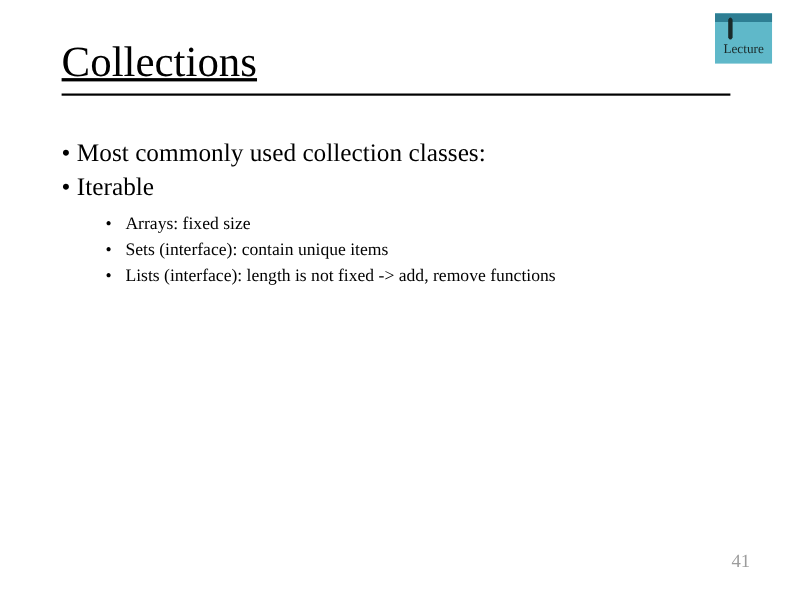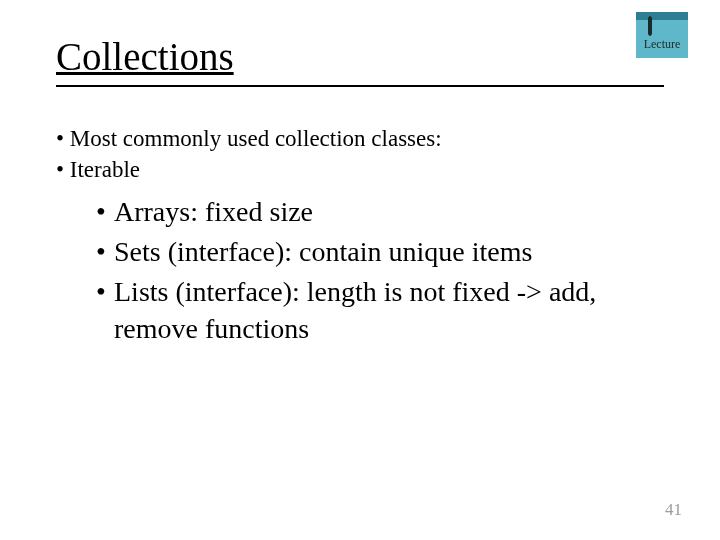--- a/index.html
+++ b/index.html
@@ -38,38 +38,38 @@
     font-size: 23px;
     line-height: 1.35;
   }
   .bullets-level1 > li::before {
     content: "• ";
   }
   .bullets-level2 {
     list-style: none;
     padding: 0;
     margin: 8px 0 0 40px;
-    font-size: 28px;
+    font-size: 16px;
     line-height: 1.35;
   }
   .bullets-level2 > li {
     position: relative;
     padding-left: 18px;
     margin-bottom: 2px;
   }
   .bullets-level2 > li::before {
     content: "•";
     position: absolute;
     left: 0;
     top: 0;
   }
   .logo {
     position: absolute;
     top: 12px;
-    right: 32px;
+    right: 18px;
     width: 52px;
     height: 58px;
   }
   .page-number {
     position: absolute;
     bottom: 20px;
     right: 38px;
     color: #9c9c9c;
     font-size: 17px;
     font-family: Georgia, serif;

